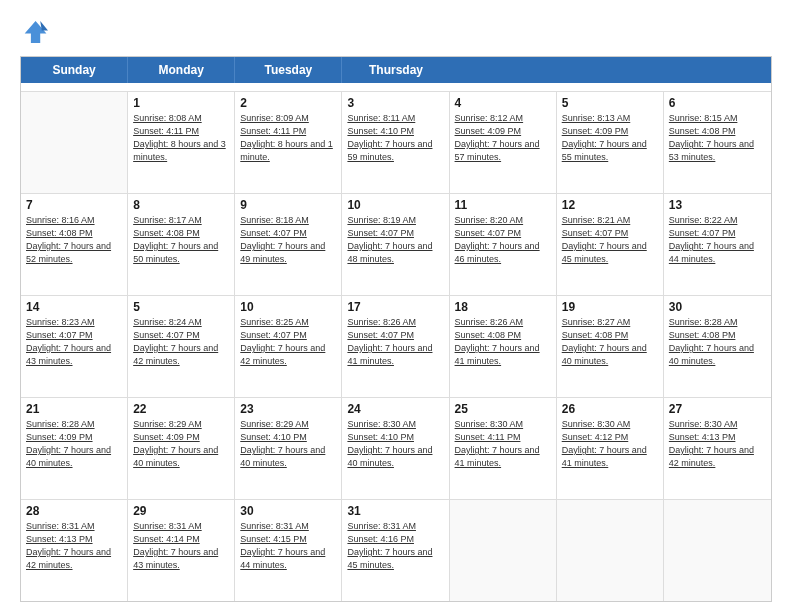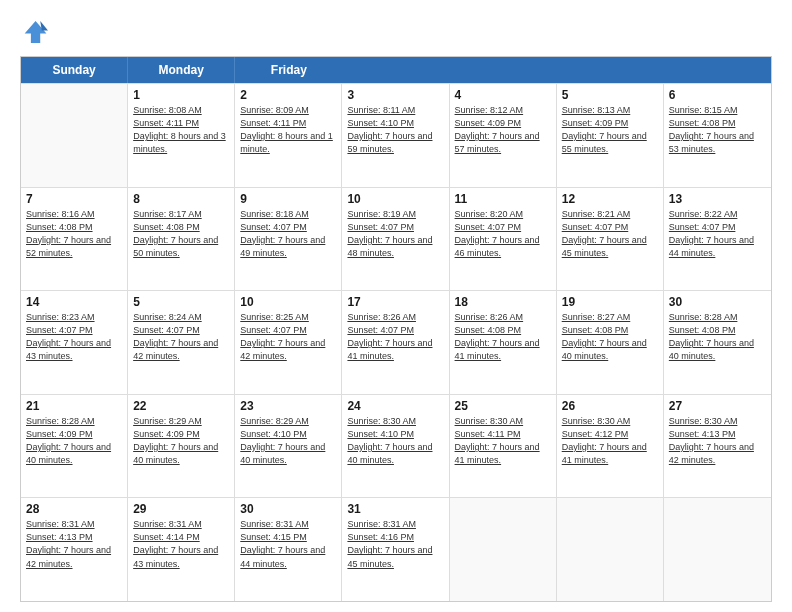--- a/index.html
+++ b/index.html
@@ -54,20 +54,21 @@
     .subtitle {
       font-size: 14px;
       color: #555;
       margin-top: 2px;
     }
     .calendar {
       flex: 1;
       display: flex;
       flex-direction: column;
       border: 1px solid #ccc;
+      gap: 8px;
     }
     .cal-header {
       display: grid;
       grid-template-columns: repeat(7, 1fr);
       background: #2e6eb5;
     }
     .cal-header-cell {
       color: #fff;
       font-size: 12px;
       font-weight: bold;
@@ -135,21 +136,22 @@
     <div class="title-block">
       <div class="month-title"></div>
       <div class="subtitle"></div>
     </div>
   </div>
 
   <div class="calendar">
     <div class="cal-header" id="cal-header">
         <div class="cal-header-cell">Sunday</div>
         <div class="cal-header-cell">Monday</div>
-        <div class="cal-header-cell">Friday</div>
+        <div class="cal-header-cell">Tuesday</div>
+        <div class="cal-header-cell">Thursday</div>
       </div>
     <div class="cal-body" id="cal-body">
         <div class="cal-row">
           <div class="cal-cell empty"></div>
           <div class="cal-cell">
             <div class="day-num">1</div>
             <div class="day-info">Sunrise: 8:08 AM<br>Sunset: 4:11 PM<br>Daylight: 8 hours and 3 minutes.</div>
           </div>
           <div class="cal-cell">
             <div class="day-num">2</div>

